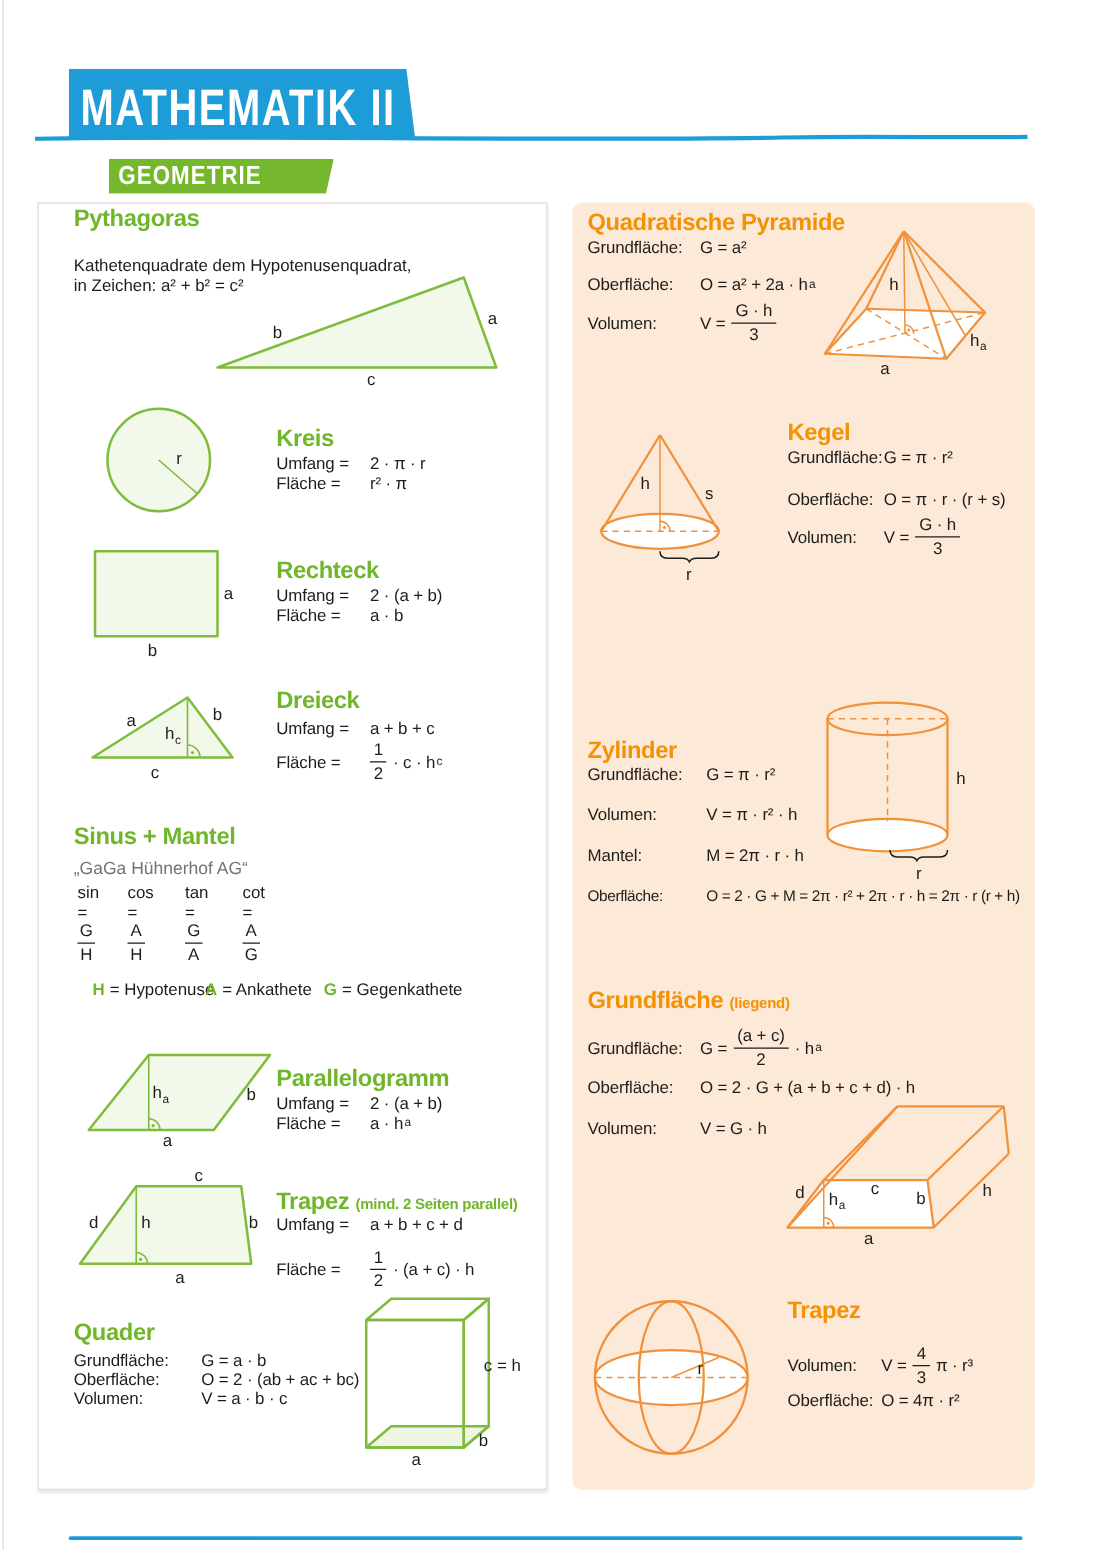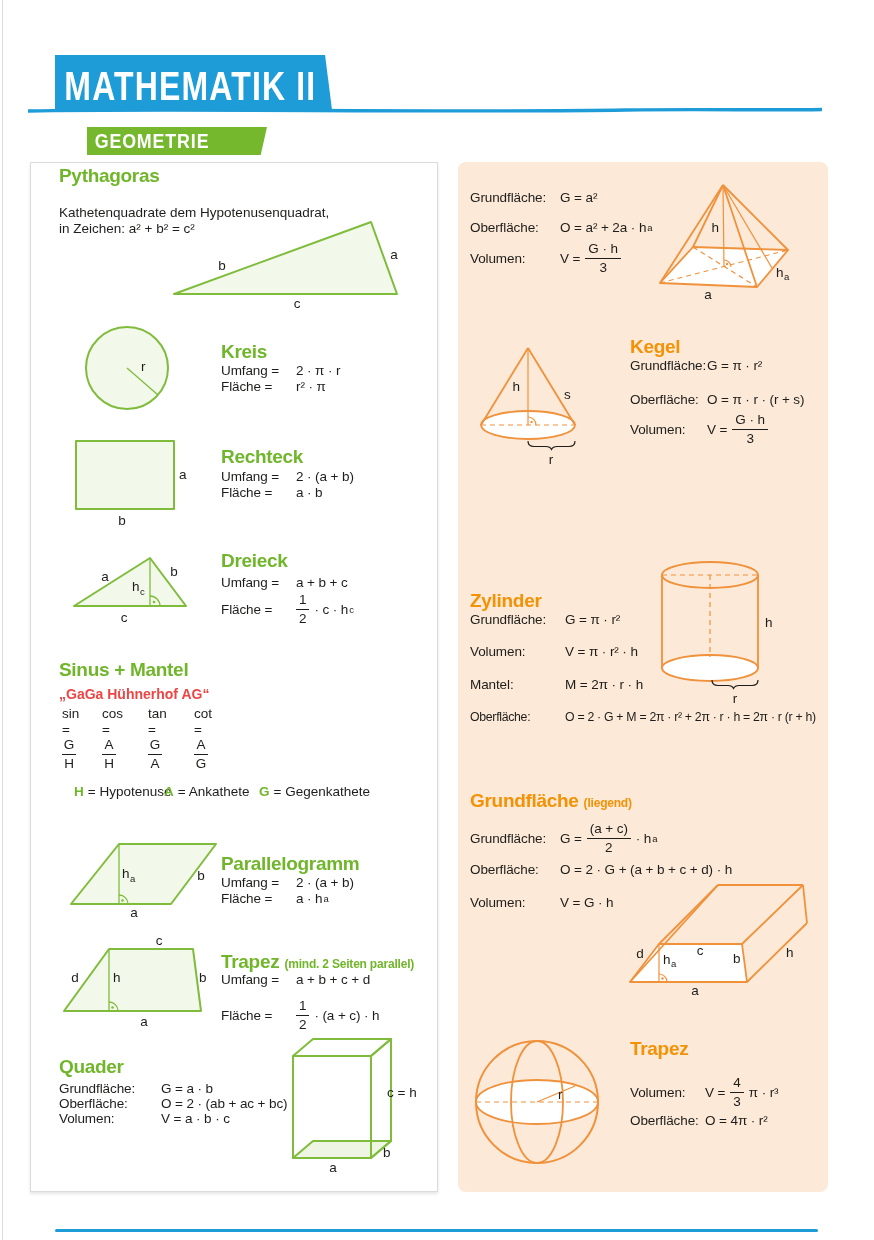--- a/index.html
+++ b/index.html
@@ -20,21 +20,21 @@
             transform-origin:left center;padding-left:9px;white-space:nowrap;}
 
   
   .panel-left{position:absolute;left:30px;top:162px;width:408px;height:1030px;background:#fff;
               border:1px solid #DBDBDB;box-shadow:0 2px 3px rgba(0,0,0,.10);box-sizing:border-box;}
   .panel-right{position:absolute;left:458px;top:162px;width:370px;height:1030px;background:#FCE9D7;
                border-radius:8px;}
 
   .h2{position:absolute;font-size:19px;font-weight:bold;letter-spacing:-0.3px;white-space:nowrap;}
   .h2.g{color:#70B62A;} .h2.o{color:#F29204;}
-  .h3{position:absolute;font-size:14px;font-weight:bold;color:#ef4444;white-space:nowrap;}
+  .h3{position:absolute;font-size:14px;font-weight:normal;color:#737373;white-space:nowrap;}
   .note{font-size:12px;letter-spacing:-0.2px;}
 
   .desc{position:absolute;font-size:13.5px;white-space:nowrap;}
   .row{position:absolute;font-size:13.5px;white-space:nowrap;display:flex;align-items:center;letter-spacing:-0.1px;}
   .row .lab{display:inline-block;flex:none;}
   .w75{width:75px;} .w77{width:77px;} .w90{width:90px;} .w95{width:95px;} .w102{width:102px;}
   .small{font-size:12.3px;letter-spacing:-0.3px;}
   .pre{margin-right:5px;}
   .subs{font-size:9.5px;vertical-align:-3px;margin-left:1px;}
 
@@ -248,20 +248,21 @@
       <polygon class="gsh" style="fill:none" points="92,20 112,3 112,105 92,122"></polygon>
       <rect class="gsh" style="fill:none" x="14" y="20" width="78" height="102"></rect>
       <text class="sl tam" x="54" y="136">a</text>
       <text class="sl" x="104" y="121">b</text>
       <text class="sl" x="108" y="61">c = h</text>
     </svg>
   </div>
 
   <div class="panel-right">
 
+    <div class="h2 o" style="left:12px;top:6px">Quadratische Pyramide</div>
     <div class="row" style="left:12px;top:28px">
       <span class="lab w90">Grundfläche:</span>
       <span>G = a²</span>
     </div>
     <div class="row" style="left:12px;top:58px">
       <span class="lab w90">Oberfläche:</span>
       <span>O = a² + 2a · h</span>
       <span class="subs">a</span>
     </div>
     <div class="row" style="left:12px;top:79px">

